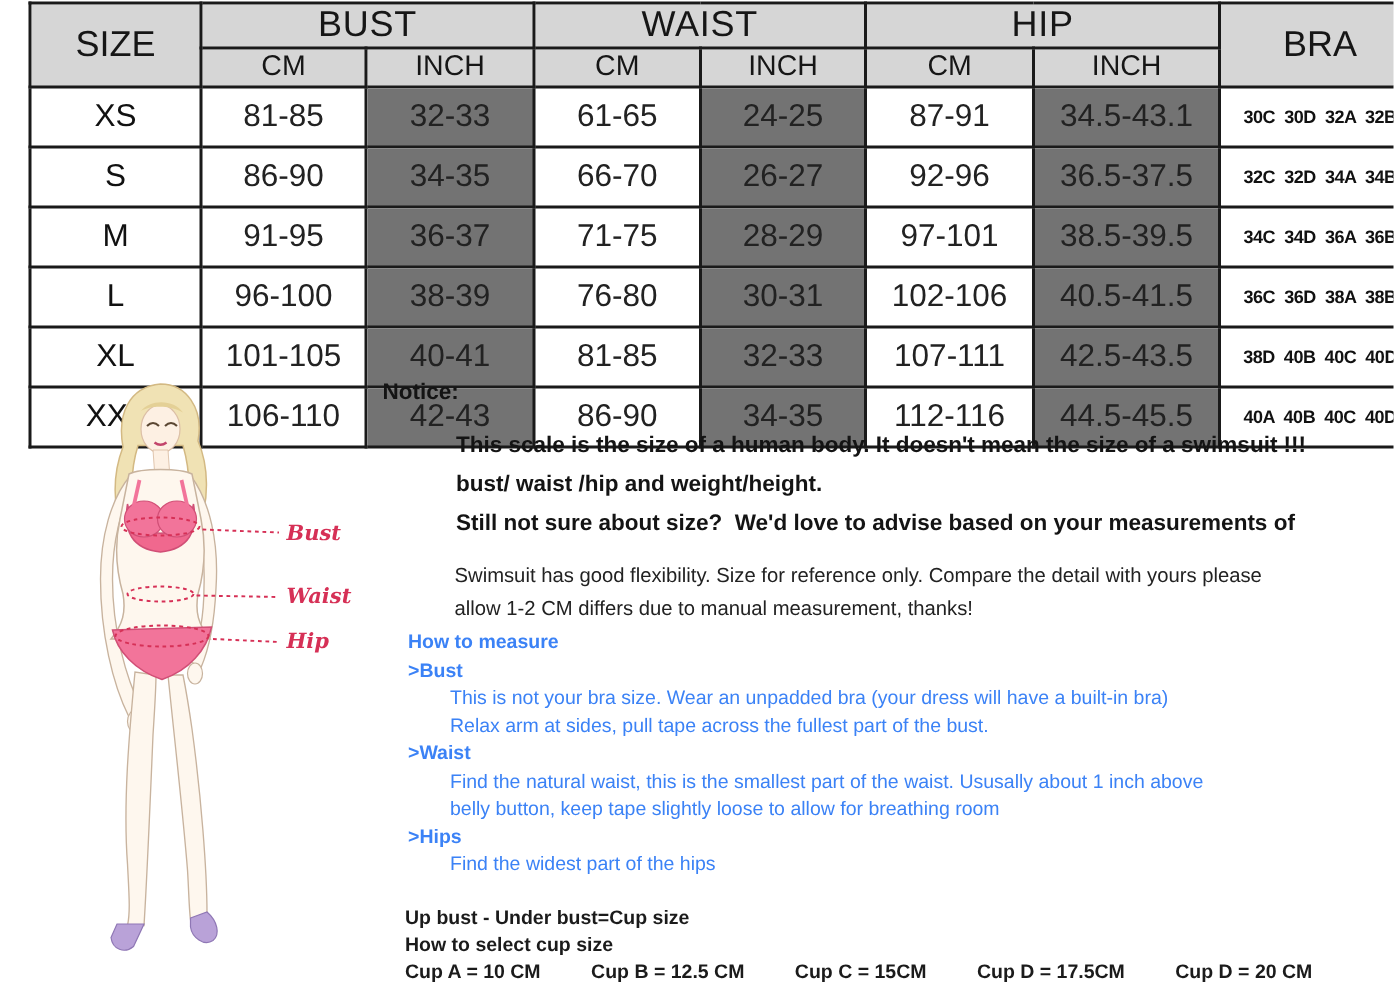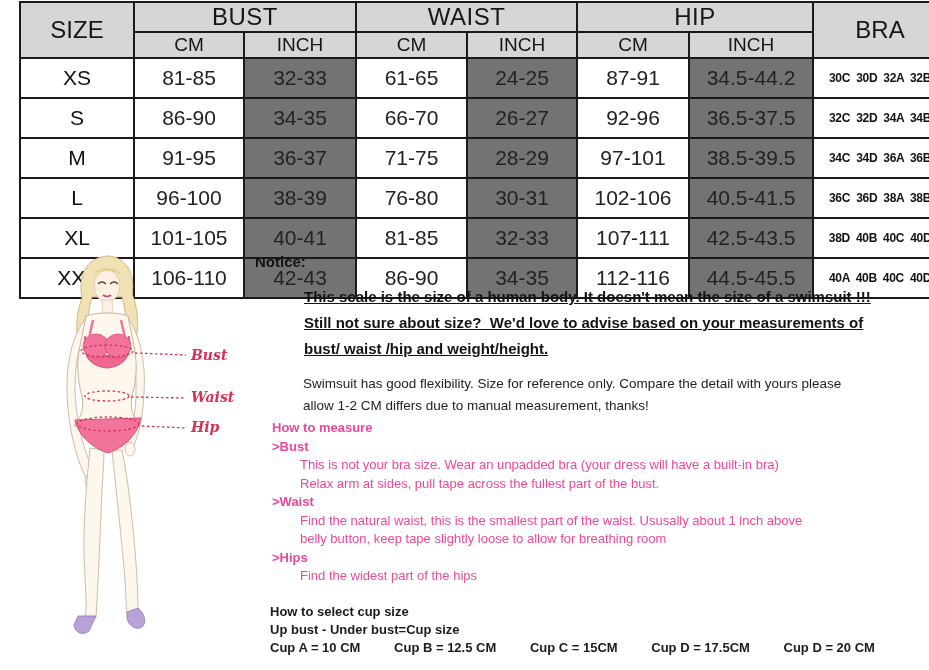--- a/index.html
+++ b/index.html
@@ -49,25 +49,25 @@
   .meas-label {
     font-family: "DejaVu Serif", serif;
     font-style: italic;
     font-weight: bold;
     font-size: 14px;
   }
 
   
   .notice { position: absolute; left: 255px; top: 250px; width: 670px; color: #141414; }
   .notice-title { font-size: 15px; font-weight: 700; margin: 3px 0 14px 0; }
-  .warning { margin: 0 0 11px 49px; text-decoration: underline; }
+  .warning { margin: 0 0 11px 49px; }
   .warning div { font-size: 15px; font-weight: 700; line-height: 26px; white-space: pre-wrap; }
   .flex-note { margin: 0 0 2px 48px; }
   .flex-note div { font-size: 13.5px; line-height: 22px; font-weight: 400; color: #222; }
-  .measure { font-size: 13px; line-height: 18.5px; font-weight: 600; color: #ec4899; }
+  .measure { font-size: 13px; line-height: 18.5px; font-weight: 600; color: #3b82f6; }
   .measure .m-head  { margin-left: 17px; }
   .measure .m-label { margin-left: 17px; }
   .measure .m-line  { margin-left: 45px; font-weight: 400; }
   .cup { margin-top: 17px; margin-left: 15px; font-size: 13px; line-height: 18px; font-weight: 600; color: #1b1b1b; }
   .cup-values span { margin-right: 30px; }
 </style>
 </head>
 <body>
 
 <table class="size-table">
@@ -98,21 +98,21 @@
     <th class="hdr unit-h inch-bg unit-div-l">INCH</th>
   </tr>
 
   <tr>
     <td class="size-c">XS</td>
     <td class="val thin-r">81-85</td>
     <td class="val inch-bg thin-l">32-33</td>
     <td class="val thin-r">61-65</td>
     <td class="val inch-bg thin-l">24-25</td>
     <td class="val thin-r">87-91</td>
-    <td class="val inch-bg thin-l">34.5-44.2</td>
+    <td class="val inch-bg thin-l">34.5-43.1</td>
     <td class="bra-c">30C 30D 32A 32B</td>
   </tr>
   <tr>
     <td class="size-c">S</td>
     <td class="val thin-r">86-90</td>
     <td class="val inch-bg thin-l">34-35</td>
     <td class="val thin-r">66-70</td>
     <td class="val inch-bg thin-l">26-27</td>
     <td class="val thin-r">92-96</td>
     <td class="val inch-bg thin-l">36.5-37.5</td>
@@ -206,44 +206,44 @@
     <text class="meas-label" x="161" y="152" fill="#d63056">Waist</text>
     <text class="meas-label" x="161" y="182" fill="#d63056">Hip</text>
   </svg>
 </div>
 
 <div class="notice">
   <div class="notice-title">Notice:</div>
 
   <div class="warning">
     <div>This scale is the size of a human body. It doesn't mean the size of a swimsuit !!!</div>
+    <div>bust/ waist /hip and weight/height.</div>
     <div>Still not sure about size?  We'd love to advise based on your measurements of</div>
-    <div>bust/ waist /hip and weight/height.</div>
   </div>
 
   <div class="flex-note">
     <div>Swimsuit has good flexibility. Size for reference only. Compare the detail with yours please</div>
     <div>allow 1-2 CM differs due to manual measurement, thanks!</div>
   </div>
 
   <div class="measure">
     <div class="m-head">How to measure</div>
     <div class="m-label">&gt;Bust</div>
     <div class="m-line">This is not your bra size. Wear an unpadded bra (your dress will have a built-in bra)</div>
     <div class="m-line">Relax arm at sides, pull tape across the fullest part of the bust.</div>
     <div class="m-label">&gt;Waist</div>
     <div class="m-line">Find the natural waist, this is the smallest part of the waist. Ususally about 1 inch above</div>
     <div class="m-line">belly button, keep tape slightly loose to allow for breathing room</div>
     <div class="m-label">&gt;Hips</div>
     <div class="m-line">Find the widest part of the hips</div>
   </div>
 
   <div class="cup">
+    <div>Up bust - Under bust=Cup size</div>
     <div>How to select cup size</div>
-    <div>Up bust - Under bust=Cup size</div>
     <div class="cup-values">
       <span>Cup A = 10 CM</span>
       <span>Cup B = 12.5 CM</span>
       <span>Cup C = 15CM</span>
       <span>Cup D = 17.5CM</span>
       <span>Cup D = 20 CM</span>
     </div>
   </div>
 </div>
 

